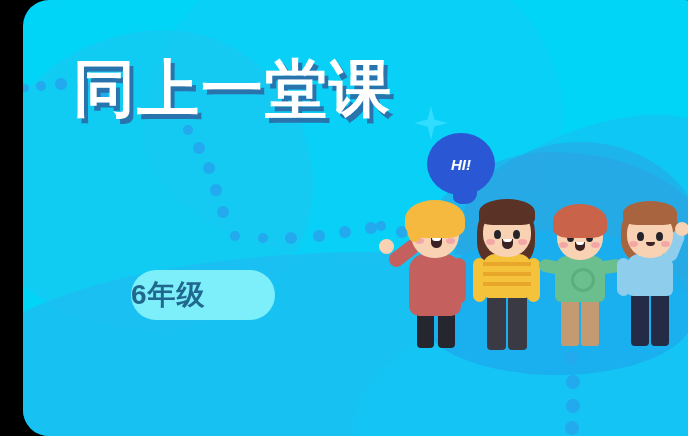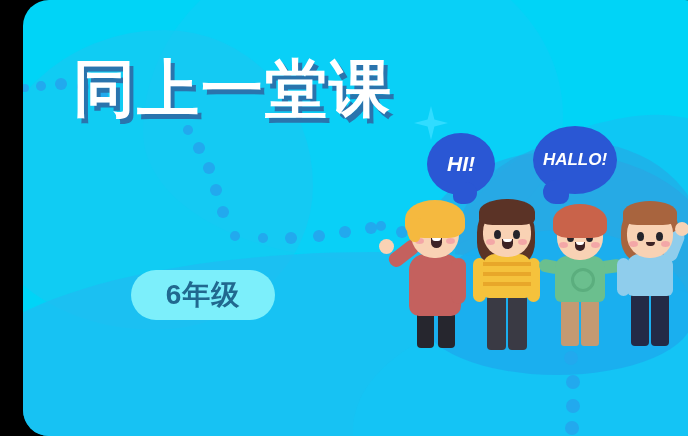--- a/index.html
+++ b/index.html
@@ -82,38 +82,38 @@
   #subject-title{
     position:absolute;left:113px;top:193px;
     font-size:58px;font-weight:700;letter-spacing:3px;
     color:#21688f;
     white-space:nowrap;
   }
   #grade-pill{
     position:absolute;left:108px;top:270px;
     width:144px;height:50px;border-radius:25px;
     background:#7ceffb;
-    display:flex;align-items:center;justify-content:center;
+    display:flex;align-items:center;justify-content:flex-start;
   }
   #grade-label{
     font-size:28px;font-weight:700;color:#21688f;letter-spacing:1px;
     line-height:1;
   }
 
   
   .bubble{
     position:absolute;background:#2a57d4;border-radius:50%;
     display:flex;align-items:center;justify-content:center;
     color:#fff;font-style:italic;font-weight:700;
   }
   .bubble::after{
     content:"";position:absolute;bottom:-6px;width:26px;height:26px;
     background:#2a57d4;border-radius:0 0 50% 50%;
   }
-  #bubble-hi{left:404px;top:133px;width:68px;height:62px;font-size:21px;}
+  #bubble-hi{left:404px;top:133px;width:68px;height:62px;font-size:15px;}
   #bubble-hi::after{left:26px;bottom:-9px;width:24px;height:22px;
     border-radius:0 60% 60% 40%;}
   #bubble-hallo{left:510px;top:126px;width:84px;height:68px;font-size:17px;}
   #bubble-hallo::after{left:10px;bottom:-10px;width:26px;height:24px;
     border-radius:60% 0 40% 60%;}
 
   
   #kids{position:absolute;left:368px;top:196px;width:300px;height:160px;}
   .kid{position:absolute;}
   .hair{position:absolute;border-radius:50% 50% 45% 45%;}
@@ -239,21 +239,20 @@
     </div>
 
   <div id="text-block">
     <div id="main-title">同上一堂课</div>
     <div id="grade-pill">
       <span id="grade-label">6年级</span>
     </div>
   </div>
 
   <div class="bubble" id="bubble-hi">HI!</div>
-  <div class="bubble" id="bubble-hallo">HALLO!</div>
 
   <div id="kids">
 
     <div class="kid" id="kid1">
       <div class="arm k1-arm-up"></div>
       <div class="hand k1-hand"></div>
       <div class="leg k1-leg-l"></div>
       <div class="leg k1-leg-r"></div>
       <div class="body k1-body"></div>
       <div class="arm k1-arm-r"></div>

